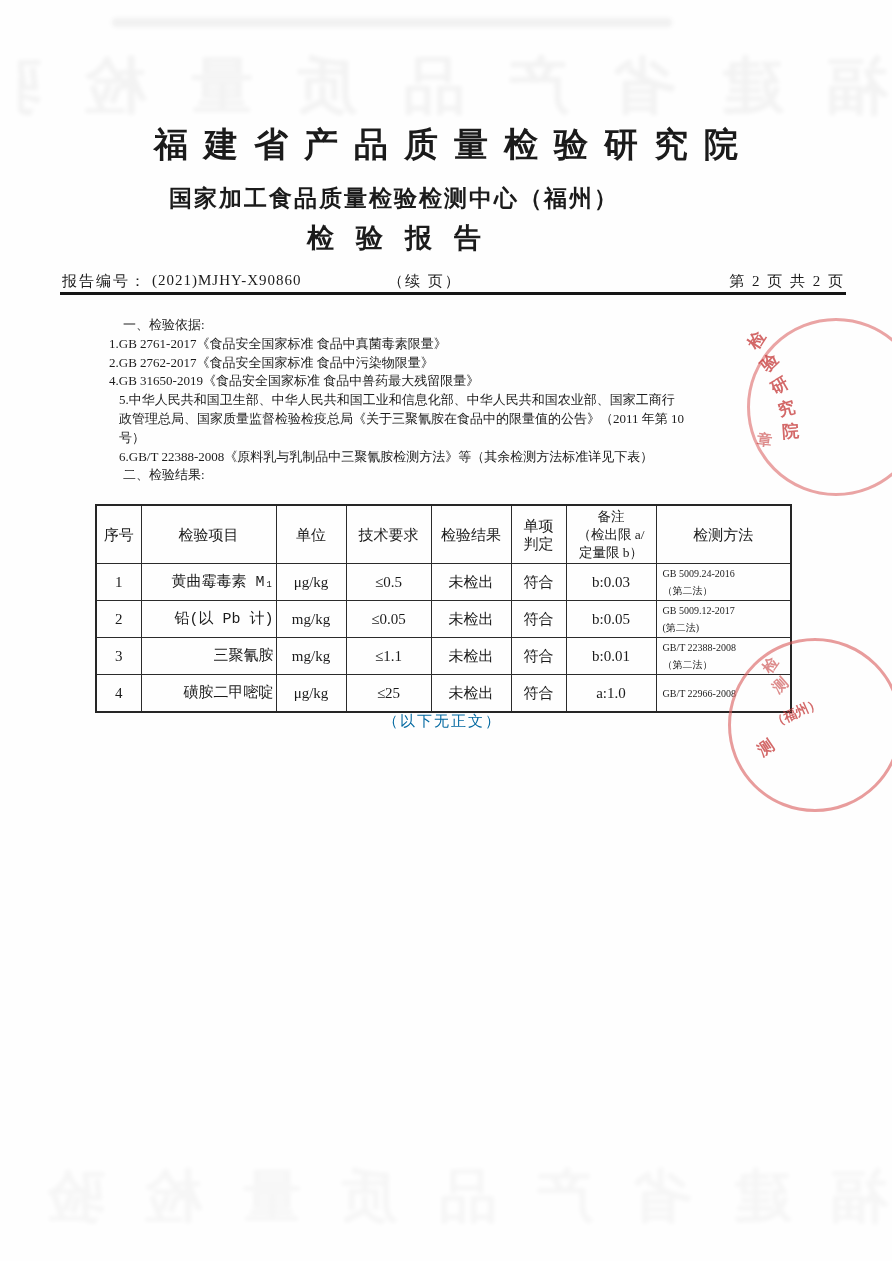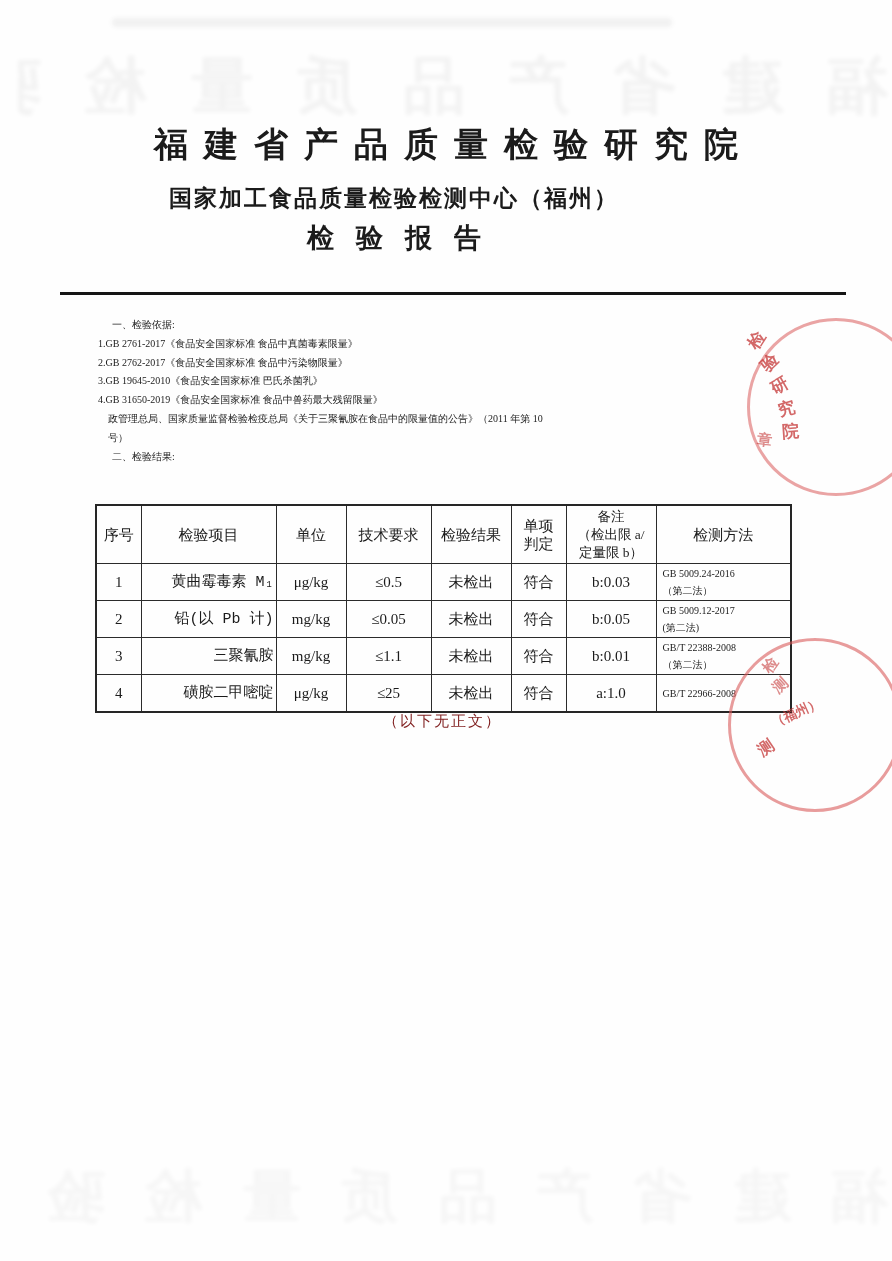--- a/index.html
+++ b/index.html
@@ -36,21 +36,21 @@
     font-size:27px; font-weight:bold; letter-spacing:22px; text-indent:22px;
   }
   
   .meta{position:absolute; top:272px; left:0; width:892px; height:20px; font-size:15px;}
   .meta .lbl{position:absolute; left:62px; letter-spacing:2px;}
   .meta .val{position:absolute; left:152px; letter-spacing:1px;}
   .meta .cont{position:absolute; left:388px; letter-spacing:2px;}
   .meta .pg{position:absolute; right:47px; letter-spacing:2px;}
   .rule{position:absolute; top:292px; left:60px; width:786px; height:3px; background:#151515;}
   
-  .basis{position:absolute; top:316px; left:98px; width:690px; font-size:10px;}
+  .basis{position:absolute; top:316px; left:109px; width:690px; font-size:13px;}
   .bline{height:18.8px; line-height:18.8px; white-space:nowrap;}
   .ind14{padding-left:14px;}
   .ind10{padding-left:10px;}
   
   table.results{
     position:absolute; top:504px; left:95px; width:695px;
     border-collapse:collapse; table-layout:fixed;
     font-size:15px;
   }
   table.results, table.results td, table.results th{
@@ -64,21 +64,21 @@
   table.results td{
     height:36px; text-align:center; vertical-align:middle;
     white-space:pre-line; padding:0 2px; line-height:17px;
   }
   table.results td.item{text-align:right; padding-left:10px;font-family:Liberation Mono, monospace;}
   table.results td.method{text-align:left; padding-left:6px; font-size:10px;}
   th.remark-h{font-size:13.5px; line-height:16px;margin-top:32px;}
   
   .footer-note{
     position:absolute; top:712px; left:95px; width:695px;
-    text-align:center; font-size:15px; letter-spacing:2px; color:#7f1d1d;
+    text-align:center; font-size:15px; letter-spacing:2px; color:#0369a1;
   }
   
   .stamp-arc{
     position:absolute; border-radius:50%;
     border:3px solid rgba(216,90,90,0.55);
   }
   .arc-top{left:747px; top:318px; width:172px; height:172px;}
   .arc-bottom{left:728px; top:638px; width:168px; height:168px; border-color:rgba(216,90,90,0.6);}
   .stamp-char{
     position:absolute; color:rgba(198,62,62,0.78); font-weight:bold;
@@ -93,30 +93,37 @@
 <div class="page">
 
   <div class="ghost-band"></div>
   <div class="ghost-row ghost-top">福建省产品质量检验研究院</div>
   <div class="ghost-row ghost-bottom">福建省产品质量检验研究院</div>
 
   <div class="title-institute">福建省产品质量检验研究院</div>
   <div class="title-center">国家加工食品质量检验检测中心（福州）</div>
   <div class="title-report">检验报告</div>
 
+  <div class="meta">
+    <span class="lbl">报告编号：</span>
+    <span class="val">(2021)MJHY-X90860</span>
+    <span class="cont">（续 页）</span>
+    <span class="pg">第 2 页  共 2 页</span>
+  </div>
   <div class="rule"></div>
 
   <div class="basis">
     <div class="bline ind14">一、检验依据:</div>
     <div class="bline">1.GB 2761-2017《食品安全国家标准 食品中真菌毒素限量》</div>
     <div class="bline">2.GB 2762-2017《食品安全国家标准 食品中污染物限量》</div>
-    <div class="bline">3.GB 19645-2010《食品安全国家标准 巴氏杀菌乳》</div>
     <div class="bline">4.GB 31650-2019《食品安全国家标准 食品中兽药最大残留限量》</div>
+    <div class="bline ind10">5.中华人民共和国卫生部、中华人民共和国工业和信息化部、中华人民共和国农业部、国家工商行</div>
     <div class="bline ind10">政管理总局、国家质量监督检验检疫总局《关于三聚氰胺在食品中的限量值的公告》（2011 年第 10</div>
     <div class="bline ind10">号）</div>
+    <div class="bline ind10">6.GB/T 22388-2008《原料乳与乳制品中三聚氰胺检测方法》等（其余检测方法标准详见下表）</div>
     <div class="bline ind14">二、检验结果:</div>
   </div>
 
   <table class="results">
     <colgroup>
       <col style="width:45px">
         <col style="width:135px">
         <col style="width:70px">
         <col style="width:85px">
       <col style="width:80px">

